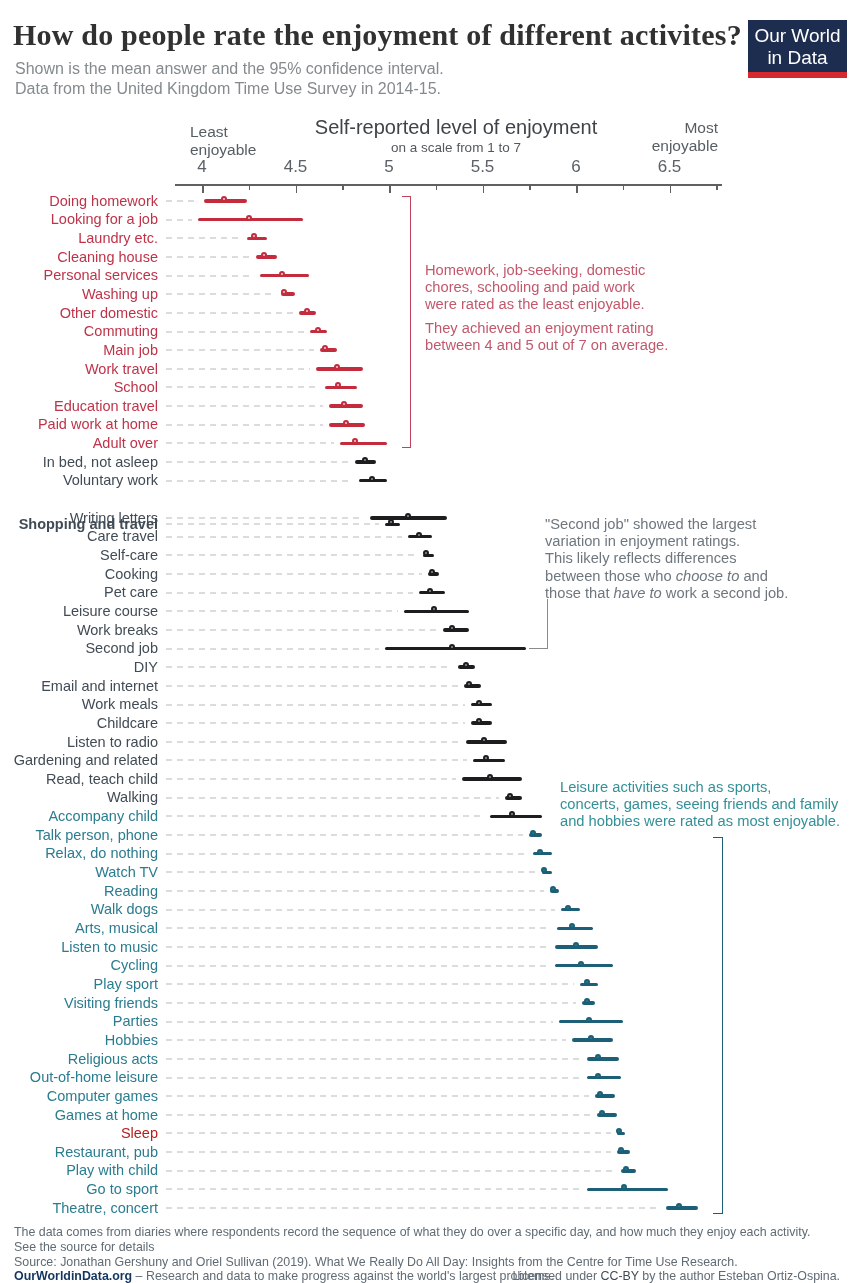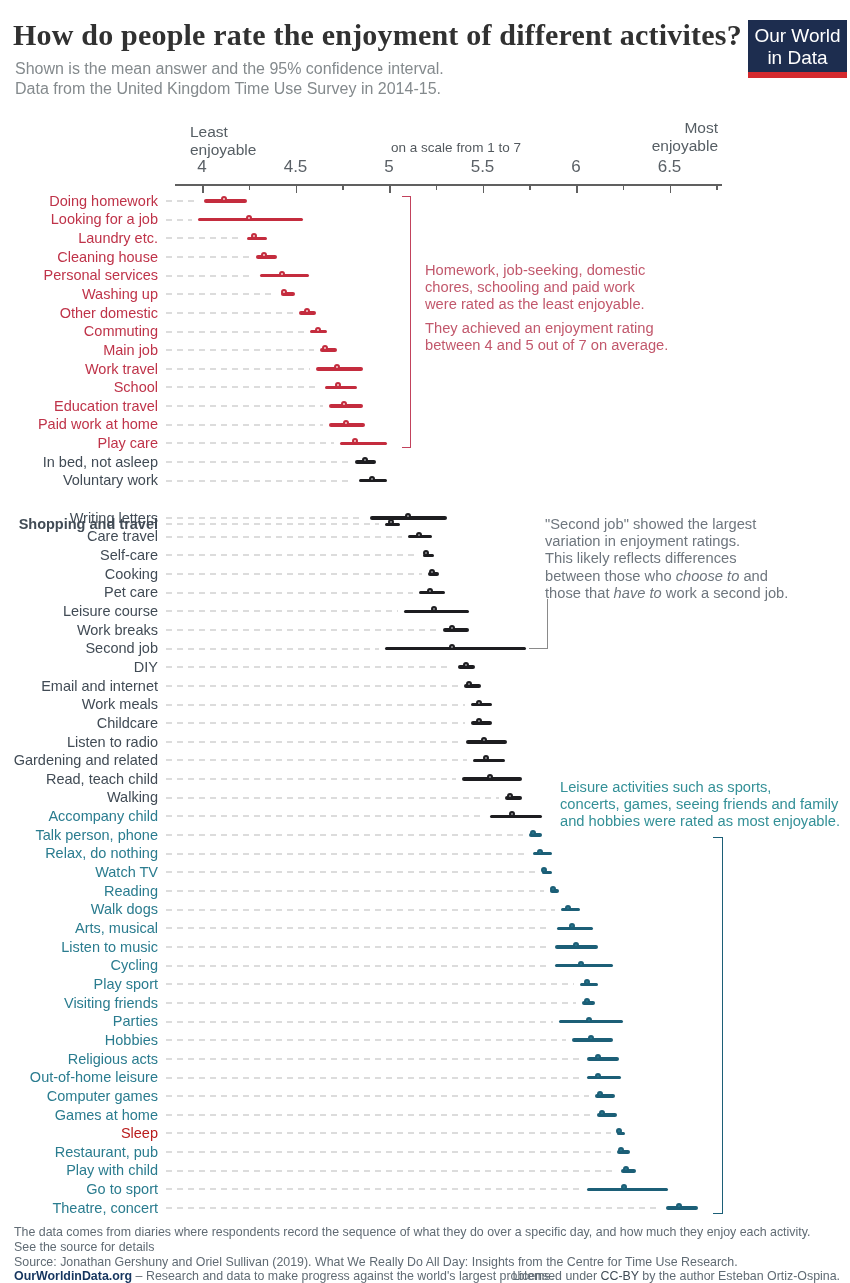--- a/index.html
+++ b/index.html
@@ -57,20 +57,21 @@
     <div>Data from the United Kingdom Time Use Survey in 2014-15.</div>
   </div>
   <div class="abs logo">
     <div class="txt">
       <div>Our World</div>
       <div>in Data</div>
     </div>
     <div class="bar"></div>
   </div>
 
+  <div class="abs axis-title" style="left:456px">Self-reported level of enjoyment</div>
   <div class="abs axis-subtitle" style="left:456px">on a scale from 1 to 7</div>
   <div class="abs axis-side" style="left:190px; top:123px">
     <div>Least</div>
       <div>enjoyable</div>
   </div>
   <div class="abs axis-side" style="left:640px; top:119px; width:78px; text-align:right">
     <div>Most</div>
       <div>enjoyable</div>
   </div>
   <div class="abs axis-line" style="left:175px; width:547px"></div>
@@ -168,21 +169,21 @@
         <div class="abs ci" style="left: 329.16px; top: 7.575px; width: 33.66px; background: rgb(196, 44, 62);"></div>
         <div class="abs dot" style="left: 340.99px; top: 4.325px; border-color: rgb(196, 44, 62); background: rgb(244, 205, 205);"></div>
       </div>
       <div class="abs" style="left: 0px; top: 415.475px; width: 850px; height: 18.65px;">
         <div class="abs row-label" style="left: 0px; top: 0px; line-height: 18.65px; color: rgb(191, 51, 73);">Paid work at home</div>
         <div class="abs leader" style="left: 166px; top: 8.325px; width: 157.16px;"></div>
         <div class="abs ci" style="left: 329.16px; top: 7.575px; width: 35.53px; background: rgb(196, 44, 62);"></div>
         <div class="abs dot" style="left: 342.86px; top: 4.325px; border-color: rgb(196, 44, 62); background: rgb(244, 205, 205);"></div>
       </div>
       <div class="abs" style="left: 0px; top: 434.125px; width: 850px; height: 18.65px;">
-        <div class="abs row-label" style="left: 0px; top: 0px; line-height: 18.65px; color: rgb(191, 51, 73);">Play care</div>
+        <div class="abs row-label" style="left: 0px; top: 0px; line-height: 18.65px; color: rgb(191, 51, 73);">Adult over</div>
         <div class="abs leader" style="left: 166px; top: 8.325px; width: 168.38px;"></div>
         <div class="abs ci" style="left: 340.38px; top: 7.575px; width: 46.75px; background: rgb(196, 44, 62);"></div>
         <div class="abs dot" style="left: 352.21px; top: 4.325px; border-color: rgb(196, 44, 62); background: rgb(244, 205, 205);"></div>
       </div>
       <div class="abs" style="left: 0px; top: 452.775px; width: 850px; height: 18.65px;">
         <div class="abs row-label" style="left: 0px; top: 0px; line-height: 18.65px; color: rgb(65, 75, 85);">In bed, not asleep</div>
         <div class="abs leader" style="left: 166px; top: 8.325px; width: 183.34px;"></div>
         <div class="abs ci" style="left: 355.34px; top: 7.575px; width: 20.57px; background: rgb(29, 29, 32);"></div>
         <div class="abs dot" style="left: 361.56px; top: 4.325px; border-color: rgb(29, 29, 32); background: rgb(144, 144, 149);"></div>
       </div>

